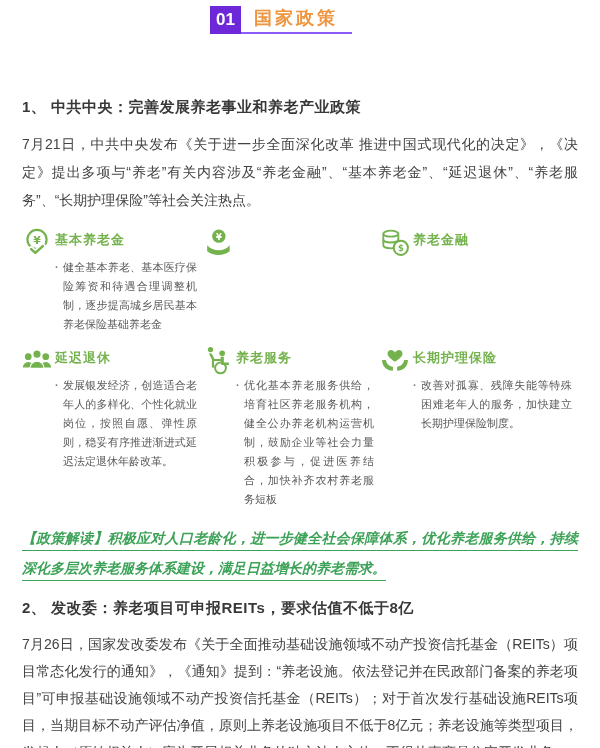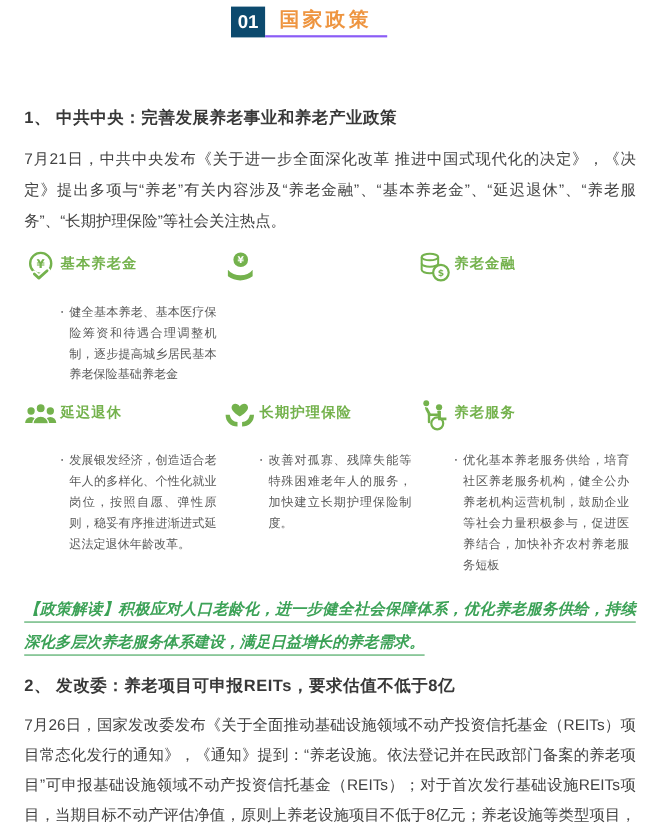--- a/index.html
+++ b/index.html
@@ -8,21 +8,21 @@
     height: 748px;
     overflow: hidden;
     font-family: "Liberation Sans", "DejaVu Sans", sans-serif;
     color: #3e3e3e;
   }
   .page { padding-top: 6px; }
 
   
   .header { display: flex; align-items: stretch; margin-left: 210px; height: 28px; }
   .badge {
-    width: 31px; background: #0c4a6e; color: #ffffff;
+    width: 31px; background: #6d28d9; color: #ffffff;
     font-weight: bold; font-size: 17px;
     display: flex; align-items: center; justify-content: center;
     flex-shrink: 0;
   }
   .header-title-wrap {
     display: flex; align-items: center;
     border-bottom: 2px solid #8b5cf6;
     padding: 0 14px 0 13px;
   }
   .header-title {
@@ -54,21 +54,21 @@
   }
   .card { display: flex; }
   .card-icon { width: 33px; flex-shrink: 0; padding-top: 1px; }
   .card-icon svg { width: 30px; height: 30px; display: block; }
   .card-body { flex: 1; padding-right: 6px; }
   .card-title {
     font-size: 13px; font-weight: bold; color: #74b24d;
     letter-spacing: 1px; padding-top: 5px;
   }
   .card-text {
-    margin-top: 26px;
+    margin-top: 9px;
     font-size: 11px; color: #595959; line-height: 19px;
     text-align: justify;
     position: relative;
     padding-left: 8px;
   }
   .card-text::before {
     content: "·";
     position: absolute; left: 0; top: 0;
     color: #7a7a7a; font-weight: bold;
   }
@@ -159,49 +159,49 @@
         </div>
         <div class="card-body">
           <div class="card-title">延迟退休</div>
           <div class="card-text"><span>发展银发经济，创造适合老年人的多样化、个性化就业岗位，按照自愿、弹性原则，稳妥有序推进渐进式延迟法定退休年龄改革。</span></div>
         </div>
       </div>
 
       <div class="card">
         <div class="card-icon">
           <svg viewBox="0 0 36 36">
-            <path d="M18 9 c-2.5 -4.5 -9 -4 -9 1.5 c0 4.5 9 9.5 9 9.5 s9 -5 9 -9.5 c0 -5.5 -6.5 -6 -9 -1.5 z" fill="#74b24d"></path>
-            <path d="M2.5 18 c0 8 5.5 12.5 13 13 l0 -5 c-4.5 -0.5 -7.5 -3 -8.5 -8 z" fill="#74b24d"></path>
-            <path d="M33.5 18 c0 8 -5.5 12.5 -13 13 l0 -5 c4.5 -0.5 7.5 -3 8.5 -8 z" fill="#74b24d"></path>
-          </svg>
-        </div>
-        <div class="card-body">
-          <div class="card-title">长期护理保险</div>
-          <div class="card-text"><span>改善对孤寡、残障失能等特殊困难老年人的服务，加快建立长期护理保险制度。</span></div>
-        </div>
-      </div>
-
-      <div class="card">
-        <div class="card-icon">
-          <svg viewBox="0 0 36 36">
             <circle cx="9" cy="5.5" r="3.2" fill="#74b24d"></circle>
             <path d="M7.5 9.5 l3 1 l3.5 6.5 l-2.8 1.2 l-3 -5.5 z" fill="#74b24d"></path>
             <circle cx="23" cy="10" r="3.4" fill="#74b24d"></circle>
             <path d="M21 14 l4 0 l0 7 l6 0 l0 3 l-9 0 z" fill="#74b24d"></path>
             <circle cx="21" cy="27.5" r="6.5" fill="none" stroke="#74b24d" stroke-width="2.4"></circle>
             <path d="M12 18 l9 0" stroke="#74b24d" stroke-width="2.6" stroke-linecap="round"></path>
             <path d="M12 18 l0 8" stroke="#74b24d" stroke-width="2.6" stroke-linecap="round"></path>
           </svg>
         </div>
         <div class="card-body">
           <div class="card-title">养老服务</div>
           <div class="card-text"><span>优化基本养老服务供给，培育社区养老服务机构，健全公办养老机构运营机制，鼓励企业等社会力量积极参与，促进医养结合，加快补齐农村养老服务短板</span></div>
         </div>
       </div>
 
+      <div class="card">
+        <div class="card-icon">
+          <svg viewBox="0 0 36 36">
+            <path d="M18 9 c-2.5 -4.5 -9 -4 -9 1.5 c0 4.5 9 9.5 9 9.5 s9 -5 9 -9.5 c0 -5.5 -6.5 -6 -9 -1.5 z" fill="#74b24d"></path>
+            <path d="M2.5 18 c0 8 5.5 12.5 13 13 l0 -5 c-4.5 -0.5 -7.5 -3 -8.5 -8 z" fill="#74b24d"></path>
+            <path d="M33.5 18 c0 8 -5.5 12.5 -13 13 l0 -5 c4.5 -0.5 7.5 -3 8.5 -8 z" fill="#74b24d"></path>
+          </svg>
+        </div>
+        <div class="card-body">
+          <div class="card-title">长期护理保险</div>
+          <div class="card-text"><span>改善对孤寡、残障失能等特殊困难老年人的服务，加快建立长期护理保险制度。</span></div>
+        </div>
+      </div>
+
     </div>
 
     <p class="interp first">【政策解读】积极应对人口老龄化，进一步健全社会保障体系，优化养老服务供给，持续深化多层次养老服务体系建设，满足日益增长的养老需求。</p>
 
     <h2 class="section-heading second">2、 发改委：养老项目可申报REITs，要求估值不低于8亿</h2>
 
     <p class="para second">7月26日，国家发改委发布《关于全面推动基础设施领域不动产投资信托基金（REITs）项目常态化发行的通知》，《通知》提到：“养老设施。依法登记并在民政部门备案的养老项目”可申报基础设施领域不动产投资信托基金（REITs）；对于首次发行基础设施REITs项目，当期目标不动产评估净值，原则上养老设施项目不低于8亿元；养老设施等类型项目，发起人（原始权益人）应为开展相关业务的独立法人主体，不得从事商品住宅开发业务。</p>
 
   </div>
 </div>

